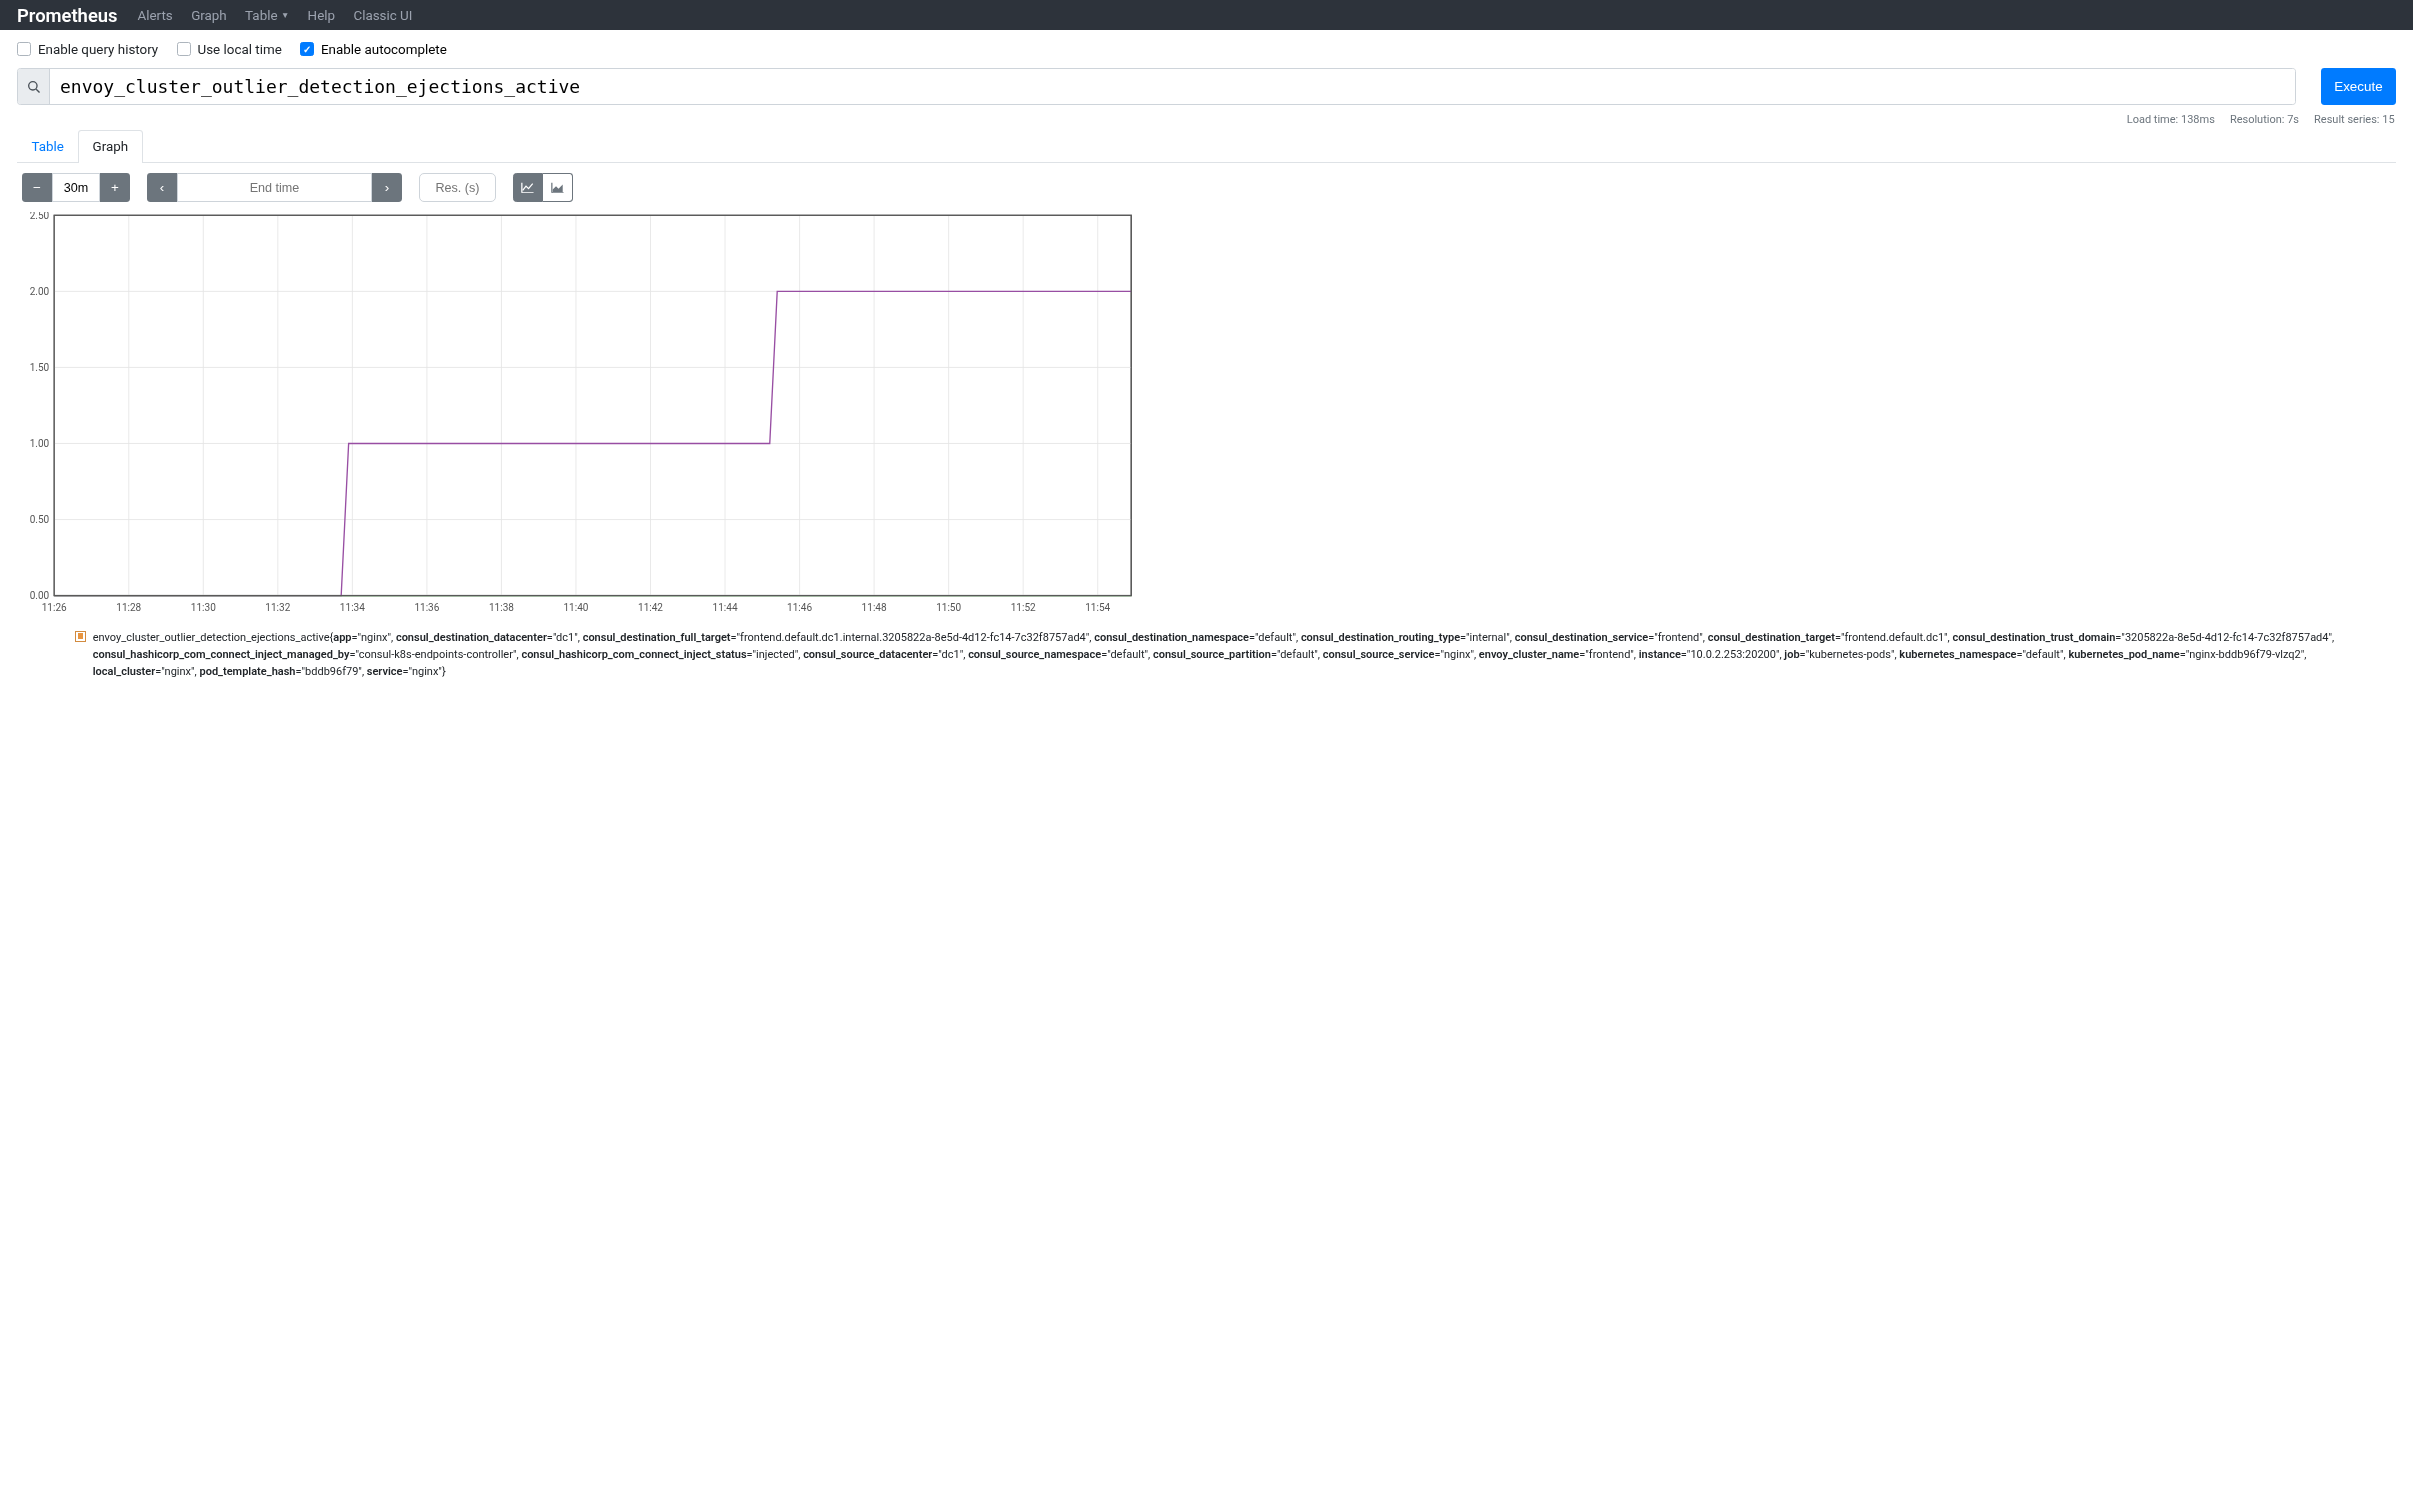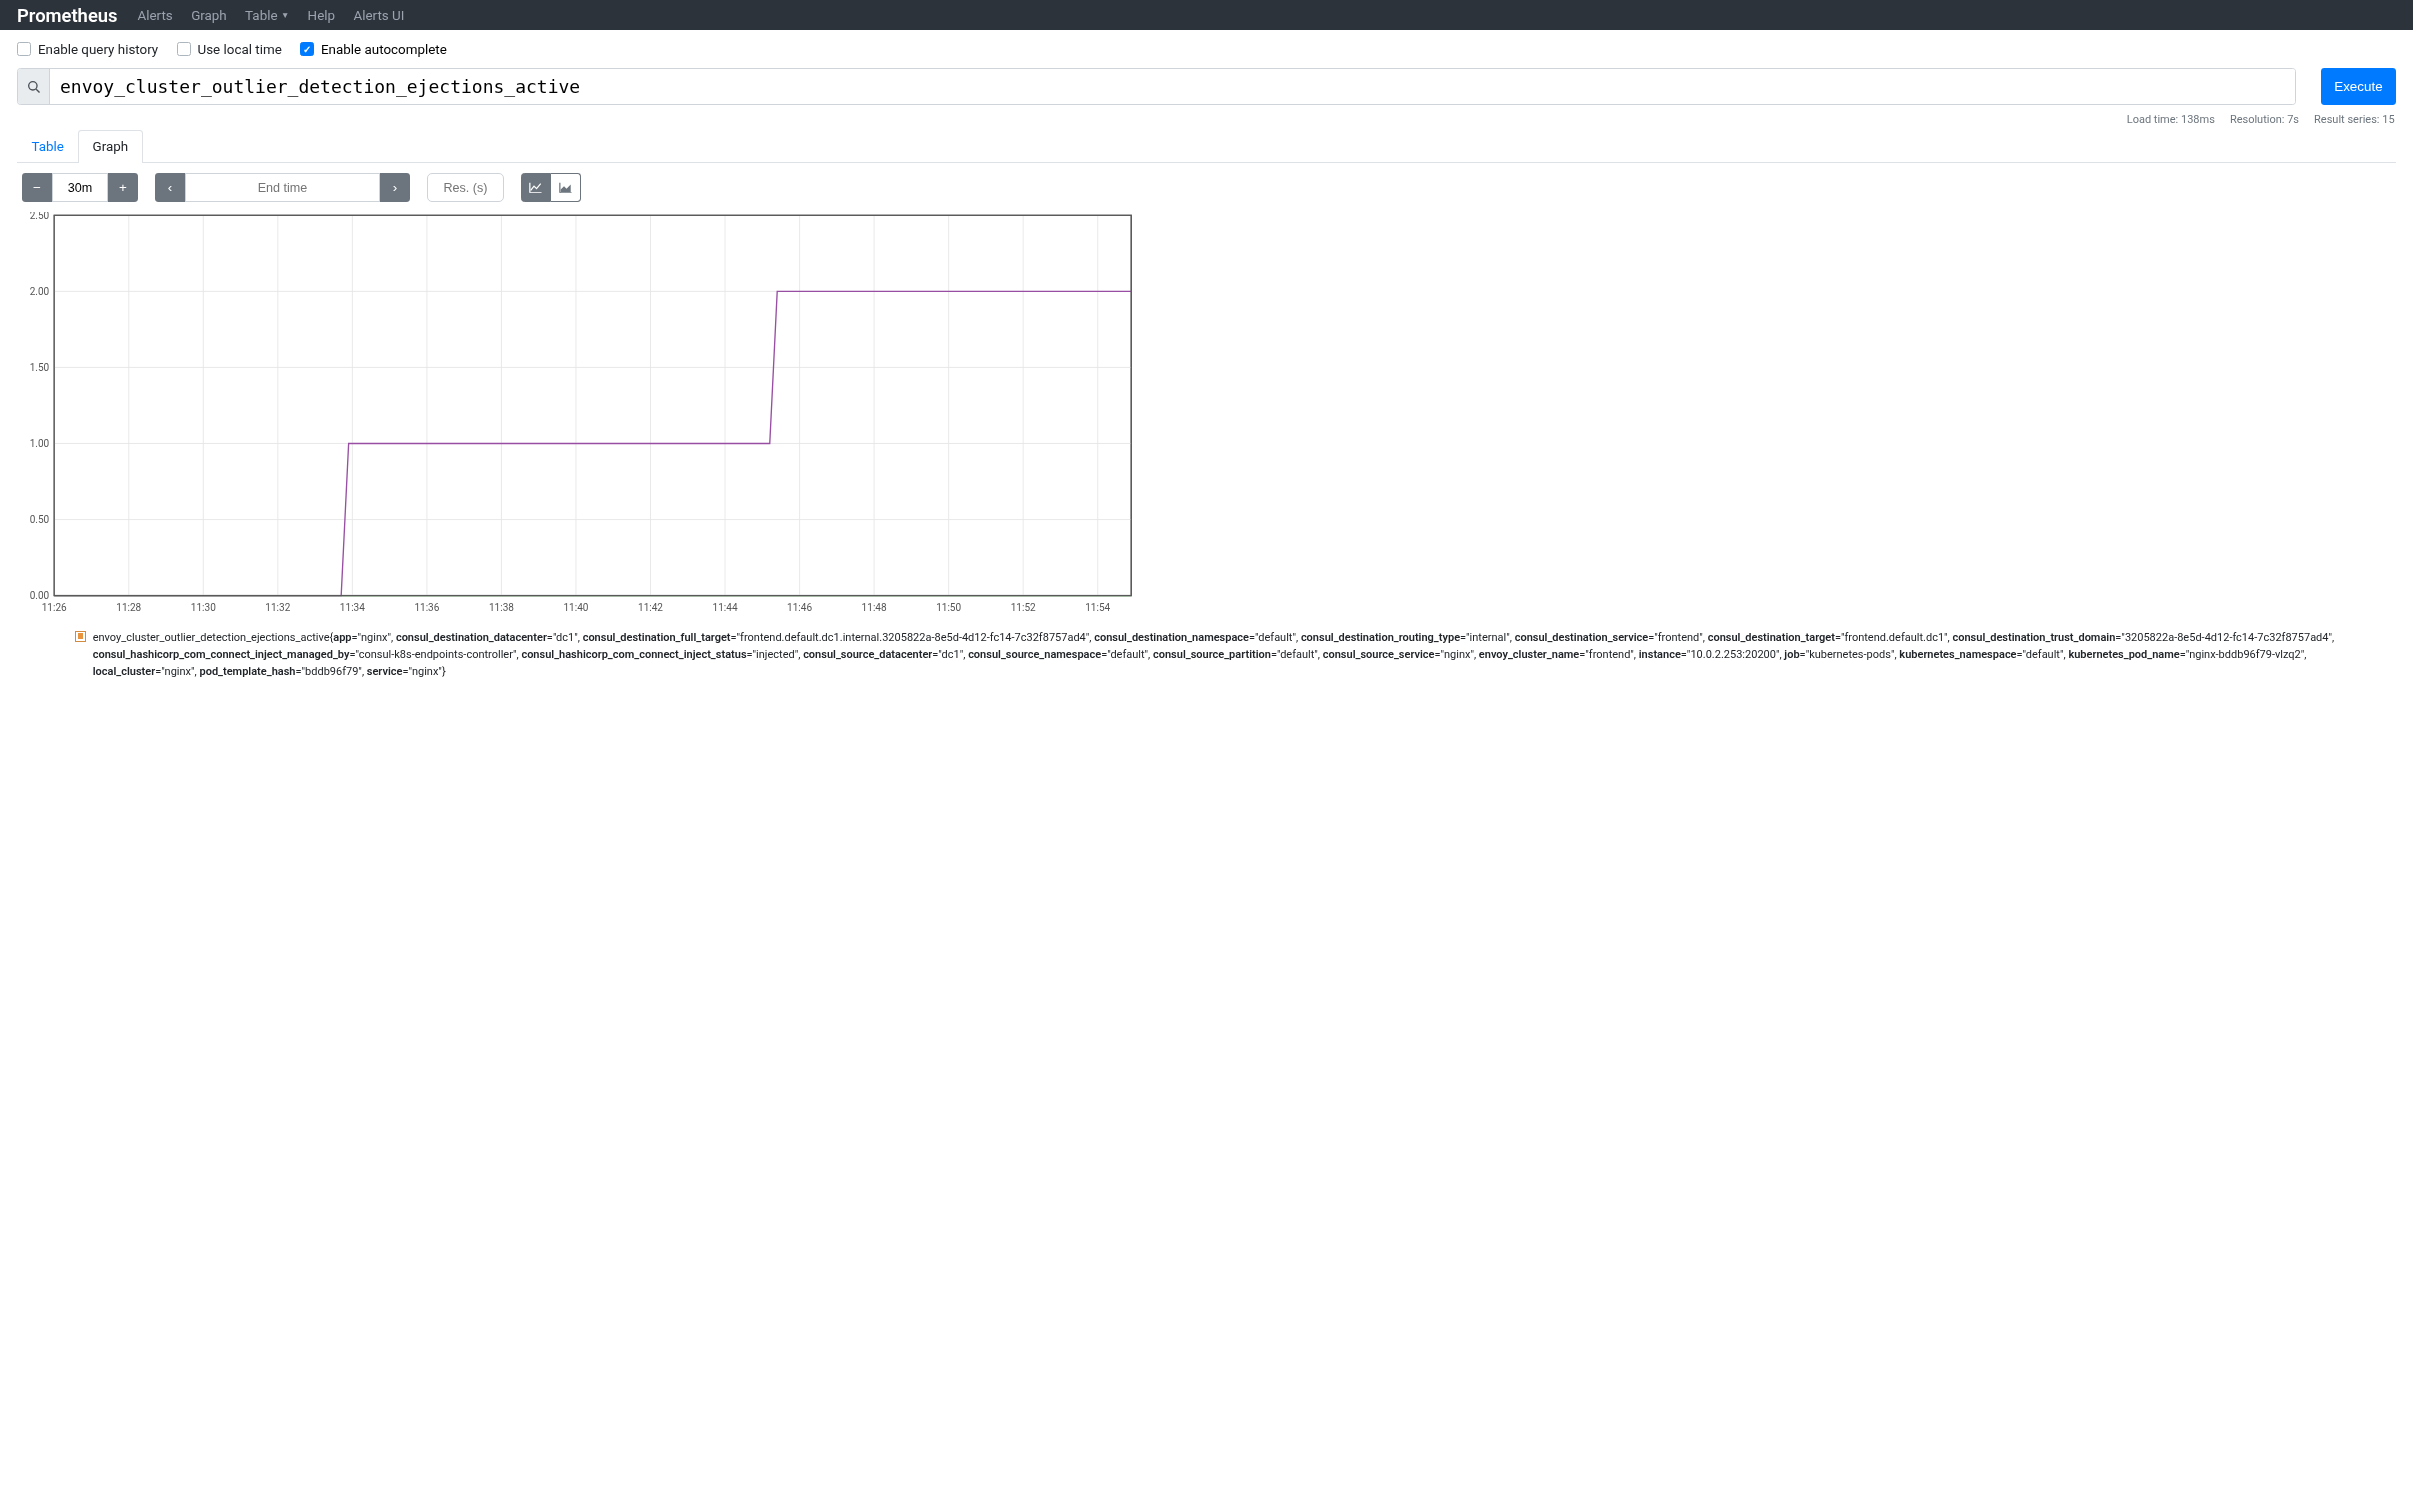--- a/index.html
+++ b/index.html
@@ -23,21 +23,21 @@
 .tabs { display: flex; border-bottom: 0.8px solid #dee2e6; margin: 0 17px; }
 .tab { padding: 8.4px 13.4px; font-size: 13.4px; cursor: pointer; border: 0.8px solid transparent; border-bottom: none; }
 .tab.active { border-color: #dee2e6; border-radius: 3.4px 3.4px 0 0; background: #fff; margin-bottom: -0.8px; }
 .tab.inactive { color: #007bff; }
 .controls { display: flex; gap: 17px; padding: 10px 22px; align-items: center; }
 .btn-group { display: flex; }
 .ctrl-btn { background: #6c757d; color: #fff; border: none; width: 30px; height: 28.5px; display: flex; align-items: center; justify-content: center; font-size: 13.4px; cursor: pointer; }
 .ctrl-btn:first-child { border-radius: 3.4px 0 0 3.4px; }
 .ctrl-btn:last-child { border-radius: 0 3.4px 3.4px 0; }
 .ctrl-input { border: 0.8px solid #ced4da; height: 28.5px; text-align: center; font-size: 12.6px; }
-.range-input { width: 56px; }
+.range-input { width: 48px; }
 .endtime-input { width: 195px; color: #6c757d; }
 .res-input { width: 77px; color: #6c757d; border-radius: 5px; }
 .toggle-group { display: flex; }
 .toggle-btn { width: 30px; height: 28.5px; border: 0.8px solid #6c757d; display: flex; align-items: center; justify-content: center; cursor: pointer; }
 .toggle-btn.active { background: #6c757d; color: #fff; border-radius: 3.4px 0 0 3.4px; }
 .toggle-btn.inactive { background: #fff; color: #6c757d; border-left: none; border-radius: 0 3.4px 3.4px 0; }
 .chart-area { margin: 0 22px; position: relative; }
 svg { display: block; }
 .legend { display: flex; gap: 6.7px; padding: 15px 75px 17px; font-size: 11px; line-height: 1.55; }
 .legend-swatch { width: 11px; height: 11px; border: 0.8px solid #d28b3f; background: #fff; flex-shrink: 0; margin-top: 1.7px; position: relative; }
@@ -51,21 +51,21 @@
 <div class="navbar">
   <div class="navbar-brand">Prometheus</div>
   <div class="nav-links">
     <span class="nav-link">Alerts</span>
     <span class="nav-link">Graph</span>
     <span class="nav-link">
         <span>Table</span>
         <span class="chev">▼</span>
       </span>
     <span class="nav-link">Help</span>
-    <span class="nav-link">Alerts UI</span>
+    <span class="nav-link">Classic UI</span>
   </div>
 </div>
 
 <div class="options-bar">
   <label class="checkbox-wrap">
     <span class="chk"></span>
     <span>Enable query history</span>
   </label>
   <label class="checkbox-wrap">
     <span class="chk"></span>

